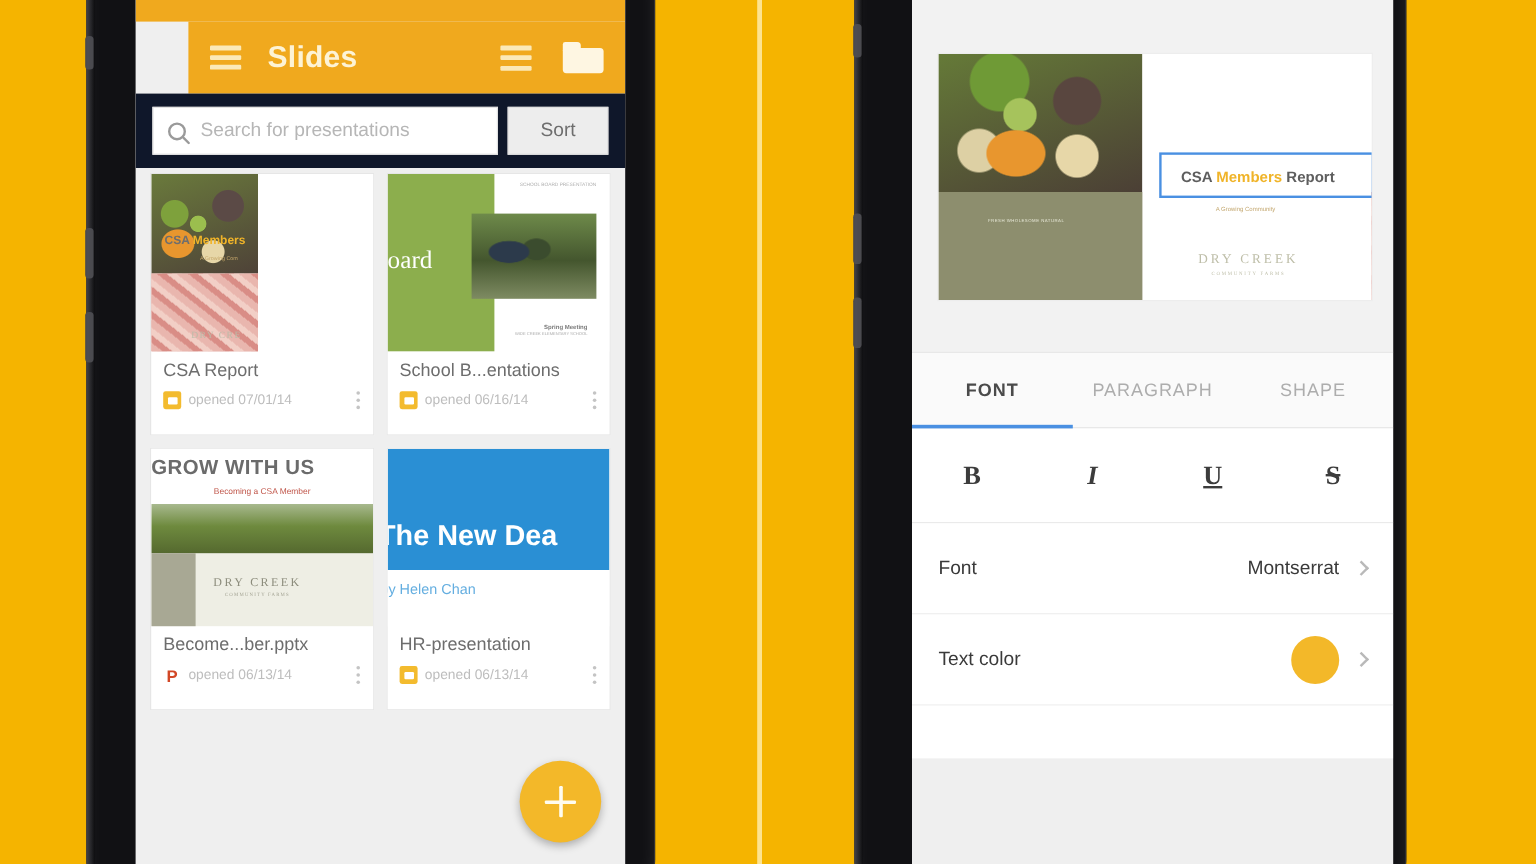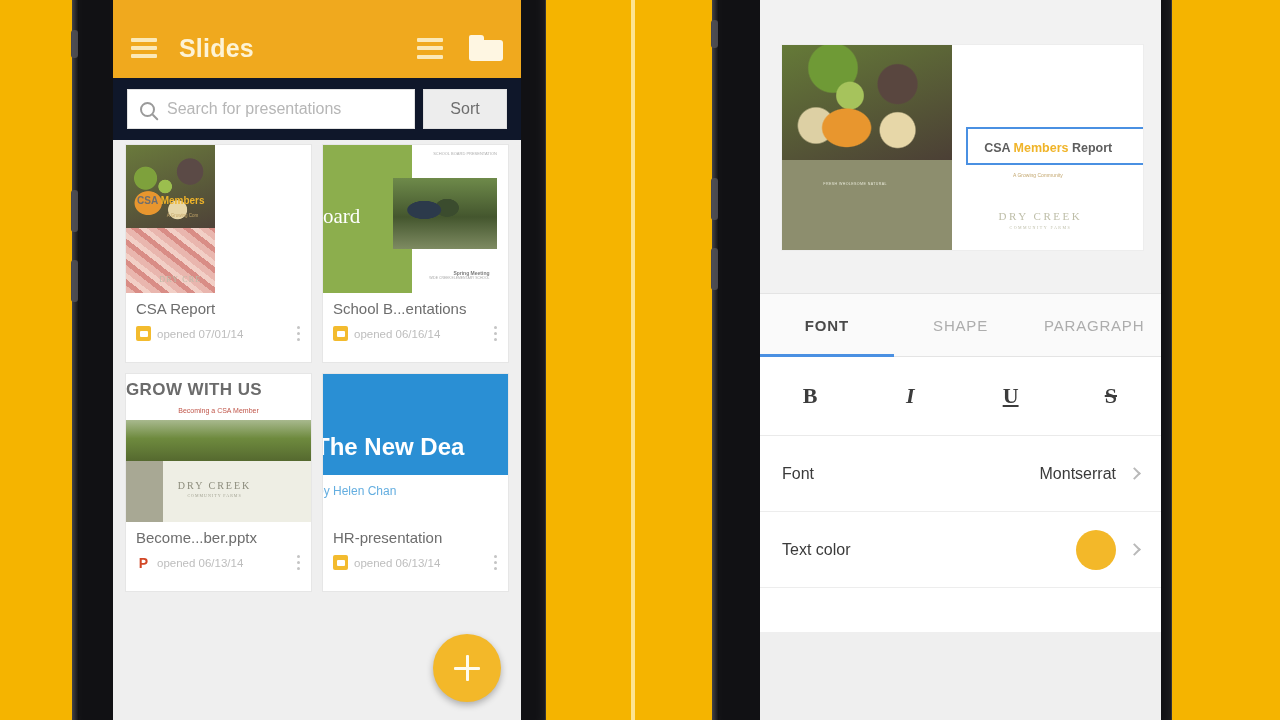--- a/index.html
+++ b/index.html
@@ -26,21 +26,21 @@
                 background:linear-gradient(to right,#3a3a3f,#0b0b0d); border-radius:34px 0 0 34px;}
   .side-btn { position:absolute; width:7px; background:#46464b; border-radius:3px; }
 
   .screen { position:absolute; overflow:hidden; background:#EFEFEF; }
   .screen-left  { left:113px; top:0; width:408px; height:720px; }
   .screen-right { left:760px; top:0; width:401px; height:720px; }
 
   
   .statusbar { height:18px; background:#F0A91E; }
   .appbar { height:60px; background:#F0A91E; display:flex; align-items:center;
-            padding:0 18px; gap:0; }
+            padding:0 18px; gap:0;margin-left:44px; }
   .ham { width:26px; height:20px; display:flex; flex-direction:column;
          justify-content:space-between; cursor:pointer; }
   .ham i { display:block; height:4px; background:#FBE9B8; border-radius:1px; }
   .app-title { color:#FDF3D5; font-size:25px; font-weight:bold; margin-left:22px;
                letter-spacing:.2px; flex:1; }
   .bar-icon { width:26px; height:21px; display:flex; flex-direction:column;
               justify-content:space-between; margin-left:18px; }
   .bar-icon i { display:block; height:4px; background:#FBE9B8; border-radius:1px; }
   .folder-icon { width:34px; height:26px; margin-left:26px; position:relative; }
   .folder-icon .fbody { position:absolute; left:0; bottom:0; width:34px; height:21px;
@@ -365,22 +365,22 @@
       <div class="sl-right"></div>
       <div class="sl-selbox"></div>
       <div class="sl-title"><span>CSA </span><em>Members</em><span> Report</span></div>
       <div class="sl-sub">A Growing Community</div>
       <div class="sl-brand"><span>DRY CREEK</span><small>COMMUNITY FARMS</small></div>
     </div>
   </div>
 
   <div class="tabs">
     <div class="tab active">FONT</div>
+    <div class="tab">PARAGRAPH</div>
     <div class="tab">SHAPE</div>
-    <div class="tab">PARAGRAPH</div>
   </div>
 
   <div class="fmtrow">
     <div class="fmtbtn b">B</div>
     <div class="fmtbtn i">I</div>
     <div class="fmtbtn u">U</div>
     <div class="fmtbtn s">S</div>
   </div>
 
   <div class="setrow">

